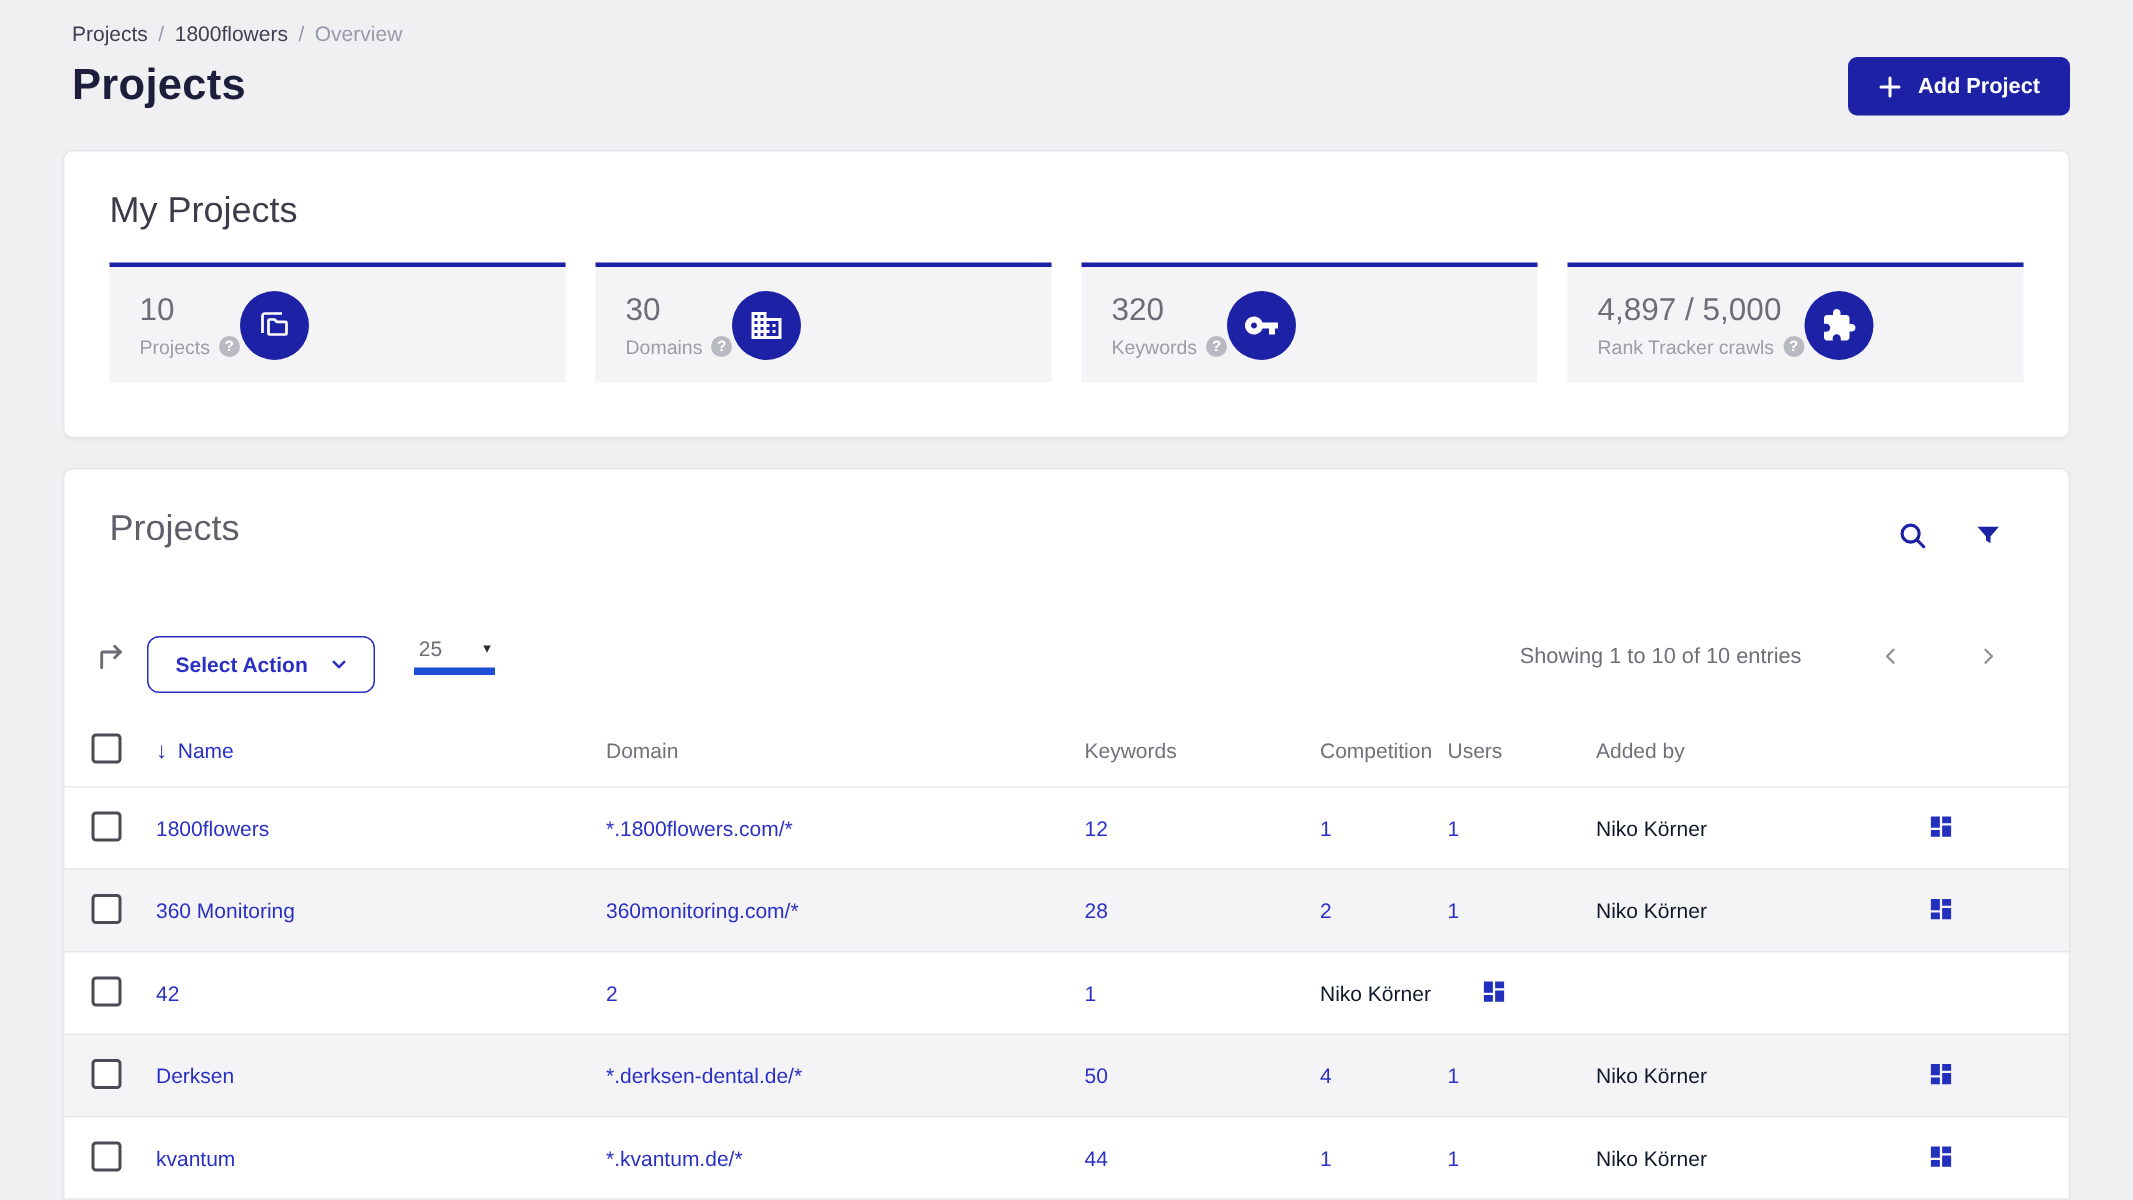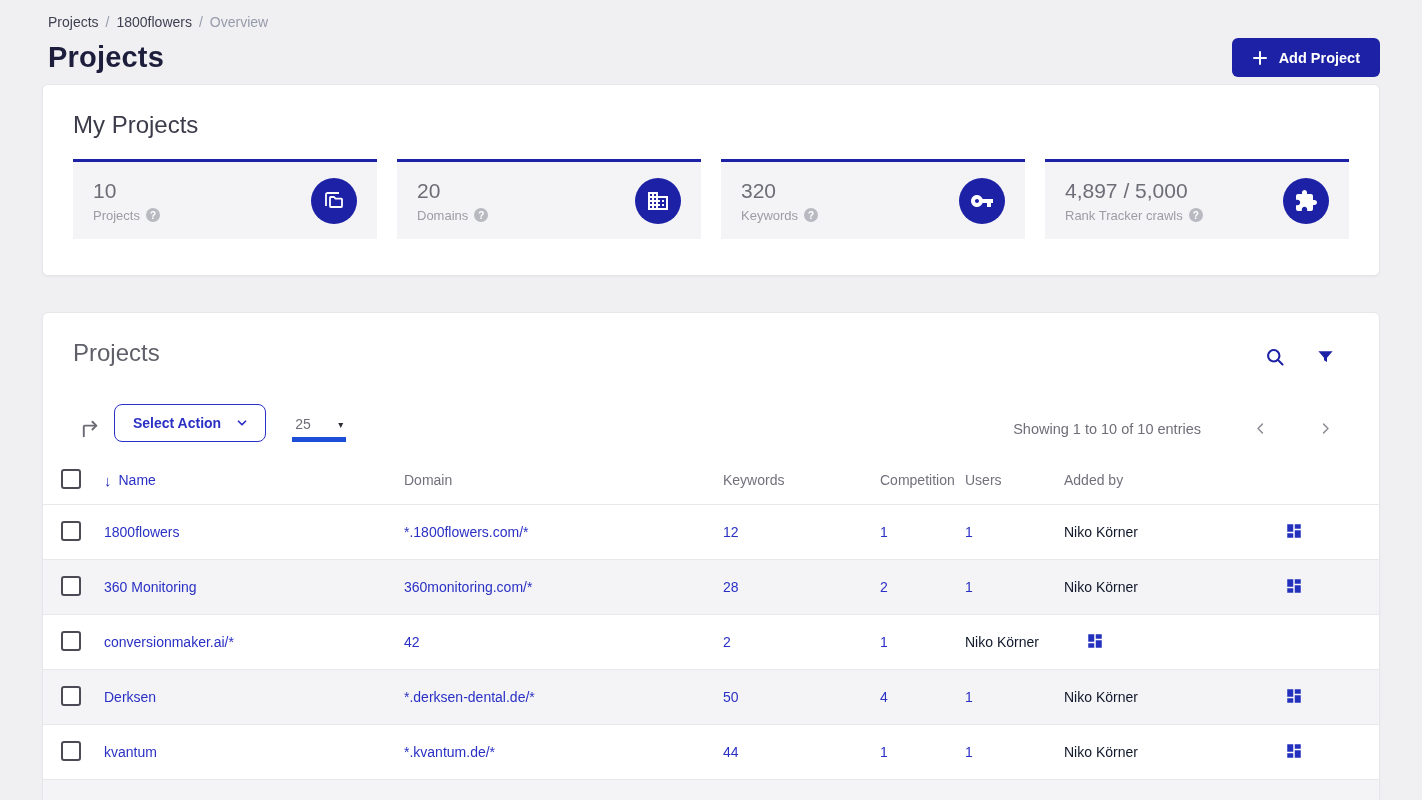--- a/index.html
+++ b/index.html
@@ -23,47 +23,47 @@
     height:39px; padding:0 20px; font-size:14.5px; font-weight:700;
     display:flex; align-items:center; gap:11px; cursor:pointer;
     font-family:"Liberation Sans", sans-serif;
   }
   
   .card {
     position:absolute; left:42px; right:42px; background:#fff;
     border:1px solid #e7e7eb; border-radius:6px;
     box-shadow:0 1px 2px rgba(30,30,60,.05);
   }
-  .card-stats { top:84px; height:192px; padding:26px 30px; }
+  .card-stats { top:100px; height:192px; padding:26px 30px; }
   .card-table { top:312px; height:540px; }
   .section-title { font-size:24px; font-weight:400; color:#3b3b4a; }
   
   .tiles { display:flex; gap:20px; margin-top:20px; }
   .tile {
     flex:1; background:#f4f4f6; border-top:3px solid #1d21a5;
     height:80px; padding:13px 20px 13px 20px;
-    display:flex; justify-content:space-between; align-items:center;
+    display:flex; justify-content:flex-start; align-items:center;
     cursor:pointer;
   }
   .tile-value { font-size:21px; color:#6d6d77; }
   .tile-label { font-size:13px; color:#9c9ca5; margin-top:5px; display:flex; align-items:center; gap:6px; }
   .help-dot {
     width:14px; height:14px; border-radius:50%; background:#b9b9c2; color:#fff;
     font-size:10px; font-weight:700; display:inline-flex; align-items:center; justify-content:center;
   }
   .tile-icon {
     width:46px; height:46px; border-radius:50%; background:#1d21a5;
     display:flex; align-items:center; justify-content:center; flex:none;
   }
   
   .panel-head { padding:26px 44px 0 30px; display:flex; justify-content:space-between; align-items:flex-start; }
   .panel-title { color:#5f5f6a; }
   .panel-icons { display:flex; gap:30px; padding-top:8px; }
   .icon-btn { background:none; border:none; cursor:pointer; padding:0; line-height:0; }
-  .toolbar { display:flex; align-items:flex-end; margin-top:36px; padding:0 36px 0 34px; }
+  .toolbar { display:flex; align-items:flex-start; margin-top:56px; padding:0 36px 0 18px; }
   .export-btn { background:none; border:none; cursor:pointer; line-height:0; padding:2px; }
   .select-action {
     margin-left:10px; background:#fff; border:1.5px solid #2a30c4; color:#2a30c4;
     border-radius:8px; height:38px; padding:0 16px 0 18px; font-size:14px; font-weight:700;
     display:flex; align-items:center; gap:14px; cursor:pointer;
     font-family:"Liberation Sans", sans-serif;
   }
   .page-size {
     margin-left:26px; width:54px; border-bottom:5px solid #1d4ed8;
     display:flex; justify-content:space-between; align-items:center;
@@ -129,21 +129,21 @@
       </div>
       <span class="tile-icon">
         <svg width="24" height="24" viewBox="0 0 24 24" fill="none" stroke="#fff" stroke-width="1.8" stroke-linejoin="round">
           <path d="M4 17V5.5C4 4.7 4.7 4 5.5 4H17"></path>
           <path d="M8 9.8V8.7c0-.4.3-.7.7-.7h3.4l1.4 1.6h5.8c.4 0 .7.3.7.7v7c0 .4-.3.7-.7.7H8.7c-.4 0-.7-.3-.7-.7V9.8z"></path>
         </svg>
       </span>
     </div>
     <div class="tile">
       <div>
-        <div class="tile-value">20</div>
+        <div class="tile-value">30</div>
         <div class="tile-label">
             <span>Domains</span>
             <span class="help-dot">?</span>
           </div>
       </div>
       <span class="tile-icon">
         <svg width="24" height="24" viewBox="0 0 24 24" fill="#fff">
             <path d="M12 7V3H2v18h20V7H12zM6 19H4v-2h2v2zm0-4H4v-2h2v2zm0-4H4V9h2v2zm0-4H4V5h2v2zm4 12H8v-2h2v2zm0-4H8v-2h2v2zm0-4H8V9h2v2zm0-4H8V5h2v2zm10 12h-8v-2h2v-2h-2v-2h2v-2h-2V9h8v10zm-2-8h-2v2h2v-2zm0 4h-2v2h2v-2z"></path>
           </svg>
       </span>
@@ -265,21 +265,20 @@
       <a class="cell-link">28</a>
       <a class="cell-link">2</a>
       <a class="cell-link">1</a>
       <div class="added-by">Niko Körner</div>
       <div class="actions-cell"><button class="icon-btn"><svg width="18" height="18" viewBox="0 0 24 24" fill="#2330be">
               <path d="M3 13h8V3H3v10zm0 8h8v-6H3v6zm10 0h8V11h-8v10zm0-18v6h8V3h-8z"></path>
             </svg></button></div>
     </div>
     <div class="grid-row trow">
       <div><span class="checkbox"></span></div>
-      <a class="cell-link">conversionmaker.ai/*</a>
       <a class="cell-link">42</a>
       <a class="cell-link">2</a>
       <a class="cell-link">1</a>
       <div class="added-by">Niko Körner</div>
       <div class="actions-cell"><button class="icon-btn"><svg width="18" height="18" viewBox="0 0 24 24" fill="#2330be">
               <path d="M3 13h8V3H3v10zm0 8h8v-6H3v6zm10 0h8V11h-8v10zm0-18v6h8V3h-8z"></path>
             </svg></button></div>
     </div>
     <div class="grid-row trow">
       <div><span class="checkbox"></span></div>

